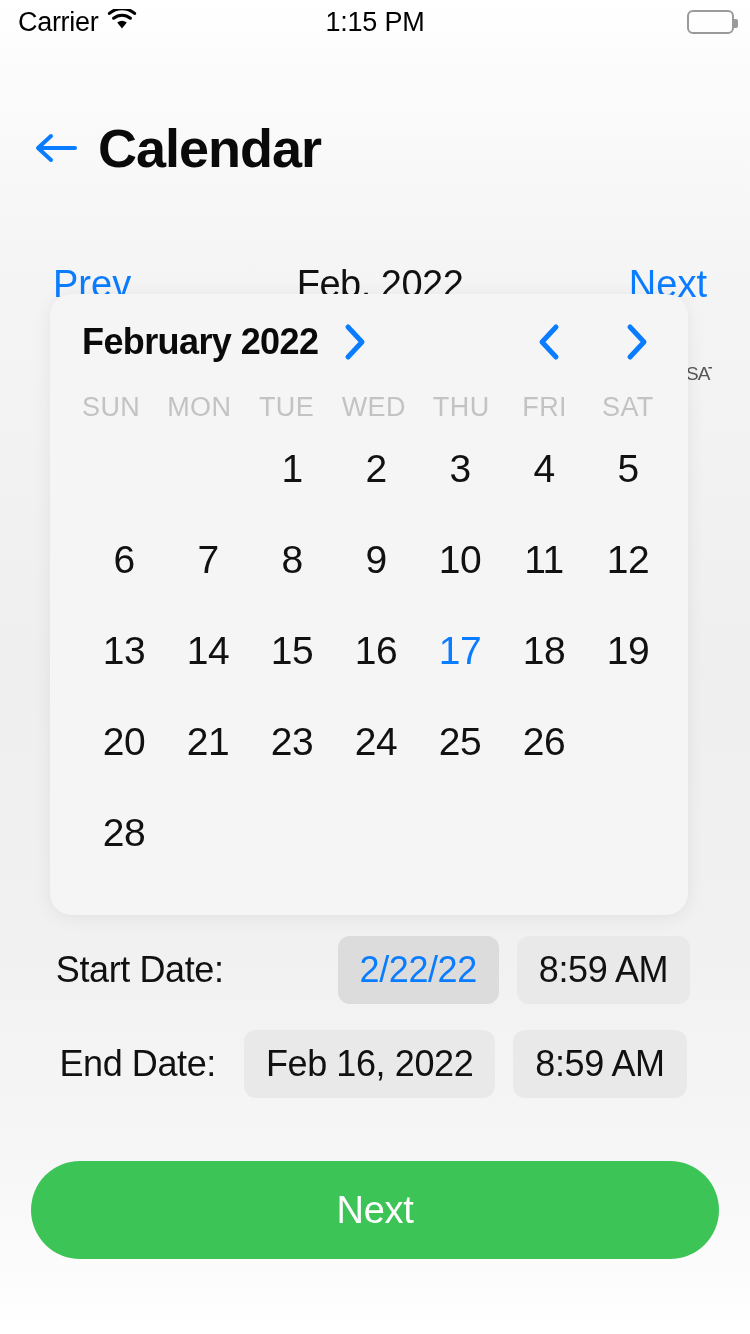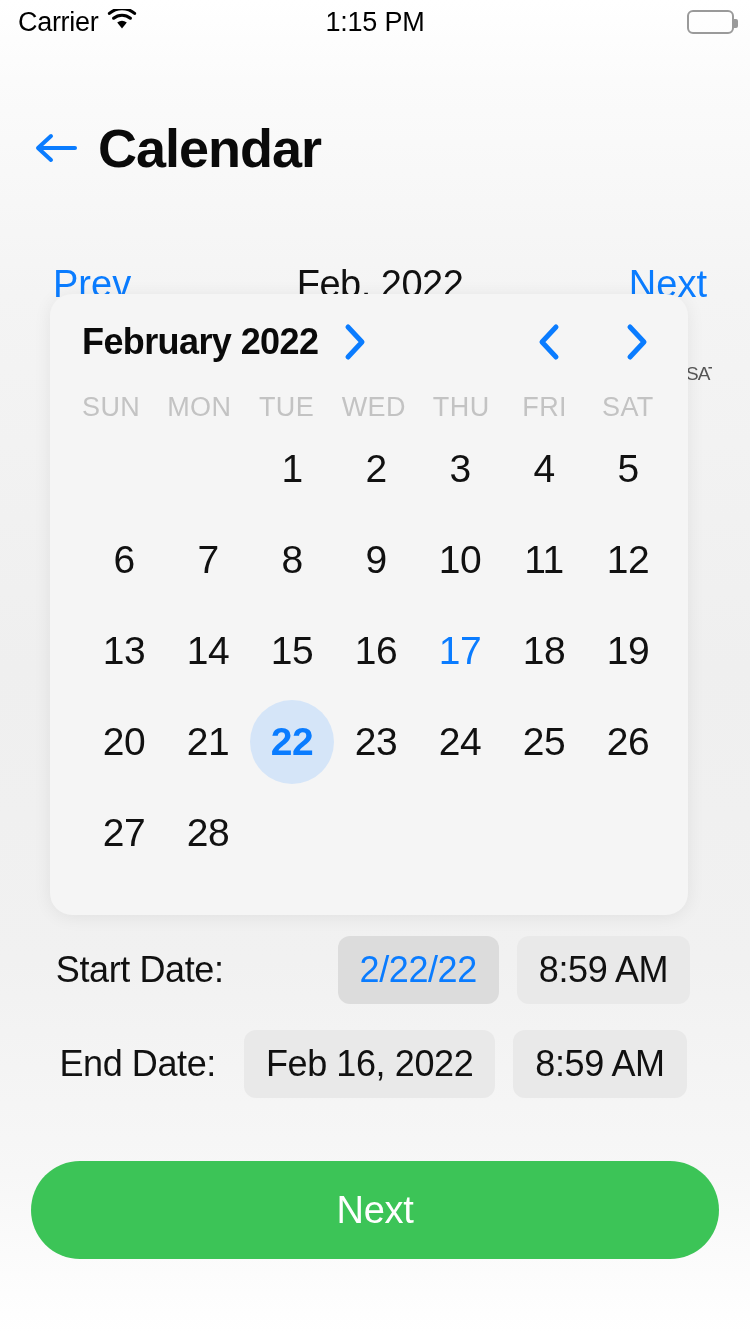--- a/index.html
+++ b/index.html
@@ -279,40 +279,34 @@
             <span class="dnum">19</span>
           </div>
         </div>
         <div class="week-row">
           <div class="day">
             <span class="dnum">20</span>
           </div>
           <div class="day">
             <span class="dnum">21</span>
           </div>
-          <div class="day selected">
-            <span class="dnum">22</span>
-          </div>
           <div class="day">
             <span class="dnum">23</span>
           </div>
           <div class="day">
             <span class="dnum">24</span>
           </div>
           <div class="day">
             <span class="dnum">25</span>
           </div>
           <div class="day">
             <span class="dnum">26</span>
           </div>
         </div>
         <div class="week-row">
-          <div class="day">
-            <span class="dnum">27</span>
-          </div>
           <div class="day">
             <span class="dnum">28</span>
           </div>
           <div class="day empty">
             <span class="dnum"></span>
           </div>
           <div class="day empty">
             <span class="dnum"></span>
           </div>
           <div class="day empty">

